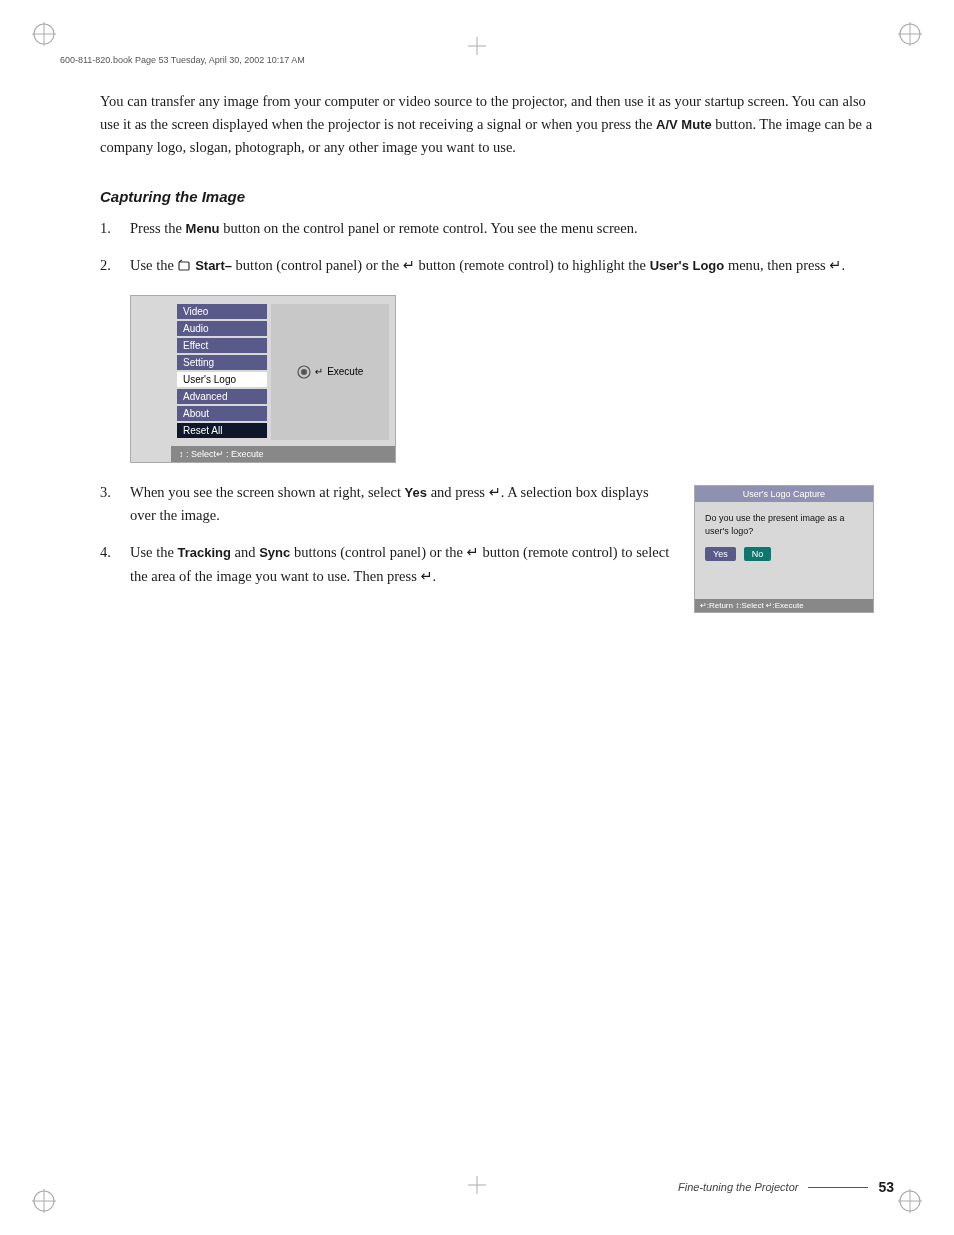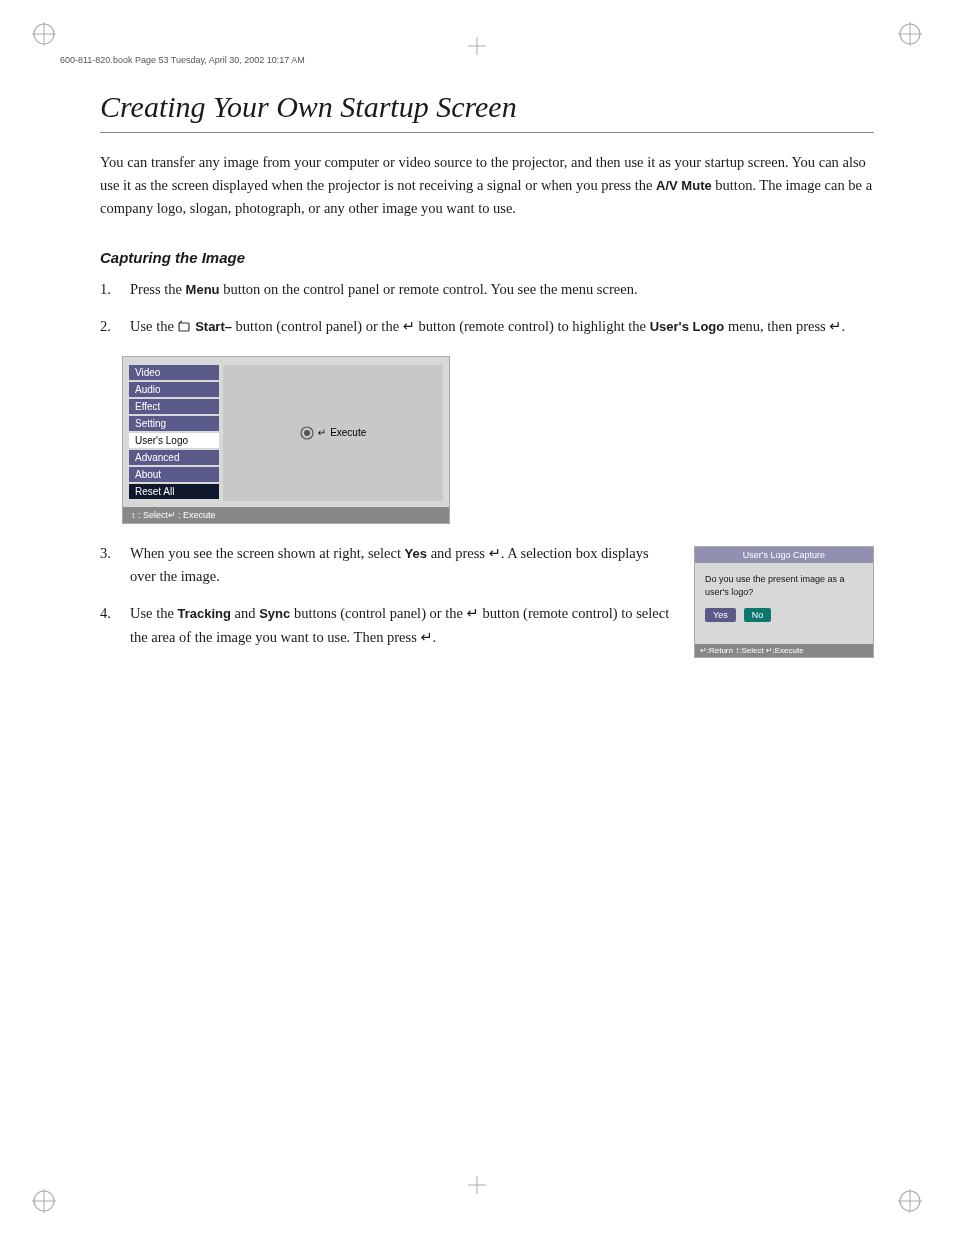--- a/index.html
+++ b/index.html
@@ -108,26 +108,27 @@
     }
 
     .mono-bold {
       font-family: Arial, Helvetica, sans-serif;
       font-weight: bold;
       font-size: 13px;
     }
 
     
     .menu-screenshot {
-      margin: 18px 0 18px 22px;
-      width: 328px;
+      margin: 18px 0 18px 30px;
+      width: 266px;
       border: 1px solid #aaa;
       background: #d8d8d8;
       font-family: Arial, sans-serif;
       font-size: 11px;
+      padding-left: 40px;
     }
 
     .menu-items-area {
       display: flex;
       padding: 8px 6px 6px 6px;
       gap: 4px;
     }
 
     .menu-left-col {
       width: 90px;
@@ -195,21 +196,21 @@
 
     .side-ss-header {
       background: #9090b0;
       color: #fff;
       text-align: center;
       padding: 3px 4px;
       font-size: 9px;
     }
 
     .side-ss-body {
-      padding: 10px 10px 6px 10px;
+      padding: 10px 10px 22px 10px;
       background: #d8d8d8;
     }
 
     .side-ss-text {
       font-size: 9px;
       color: #111;
       margin-bottom: 10px;
       line-height: 1.4;
     }
 
@@ -337,21 +338,20 @@
         <line x1="2" y1="11" x2="20" y2="11" stroke="#aaa" stroke-width="1"></line>
       </svg>
   </div>
 
   <div class="header-bar">
     <span class="header-text">600-811-820.book  Page 53  Tuesday, April 30, 2002  10:17 AM</span>
   </div>
 
   <div style="margin-top: 30px;">
 
-    <h1 class="page-title">Creating Your Own Startup Screen</h1>
 
     <p class="intro-text">
       <span>You can transfer any image from your computer or video source to the projector, and then use it as your startup screen. You can also use it as the screen displayed when the projector is not receiving a signal or when you press the </span><span class="mono-bold">A/V Mute</span><span> button. The image can be a company logo, slogan, photograph, or any other image you want to use.</span>
     </p>
 
     <h2 class="section-heading">Capturing the Image</h2>
 
 
     <ol class="steps-list">
 
@@ -440,14 +440,19 @@
           <div style="height:16px;"></div>
         </div>
         <div class="side-ss-footer">
           <span>↵:Return  ↕:Select  ↵:Execute</span>
         </div>
       </div>
     </div>
 
   </div>
 
+  <div class="page-footer">
+    <span class="footer-text">Fine-tuning the Projector</span>
+    <div class="footer-line"></div>
+    <span class="footer-page-num">53</span>
+  </div>
 
 </div>
 
 </body></html>

